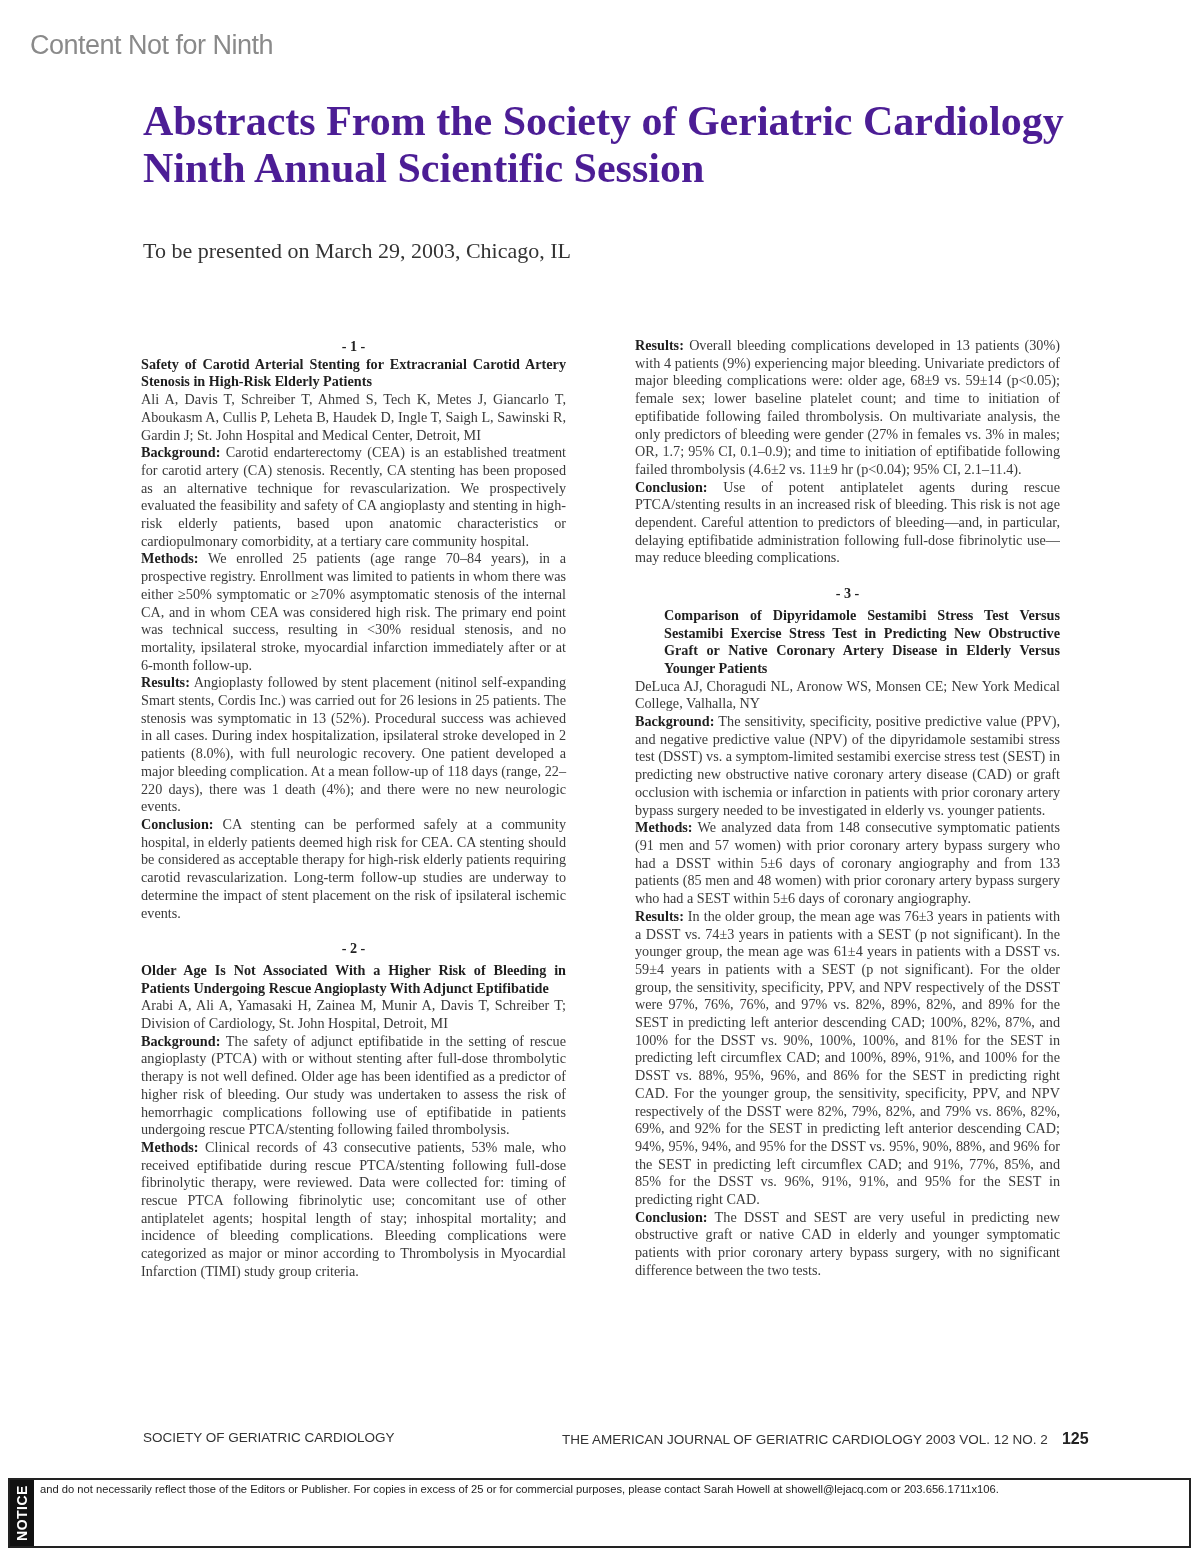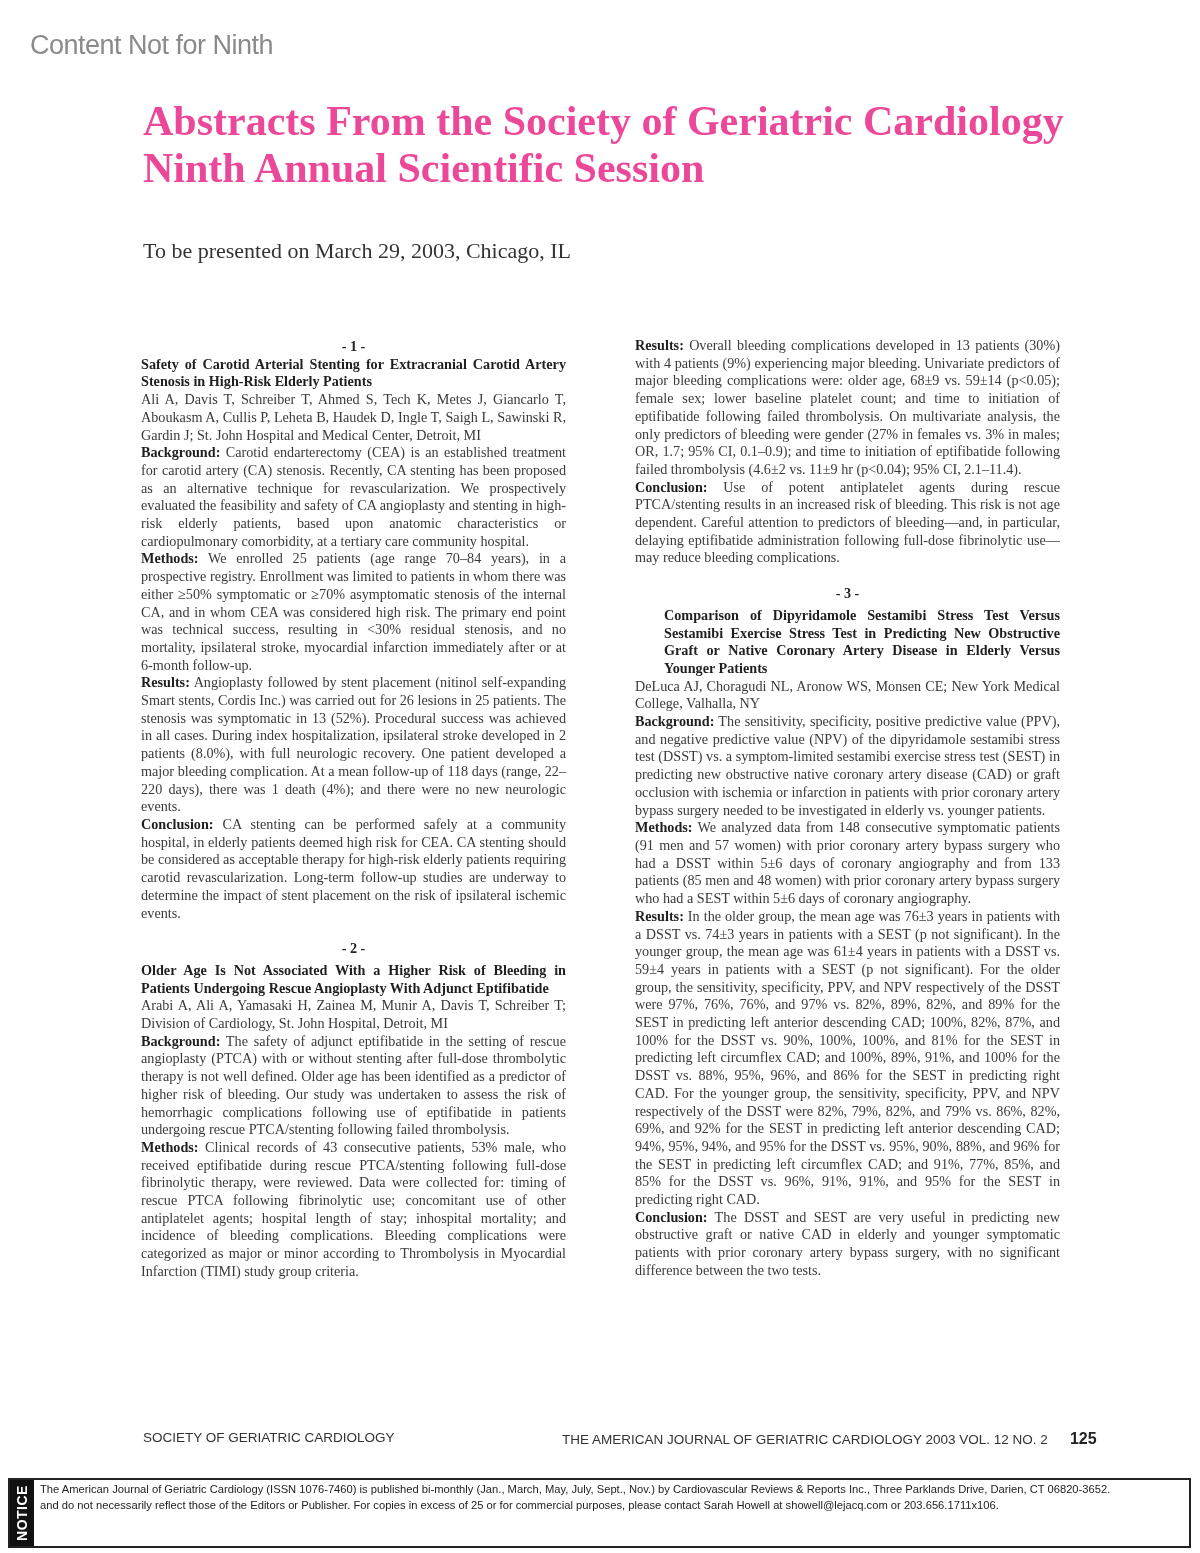--- a/index.html
+++ b/index.html
@@ -5,21 +5,21 @@
   html, body { margin: 0; padding: 0; background: #ffffff; }
   body { width: 1200px; height: 1553px; position: relative; overflow: hidden; }
   .watermark {
     position: absolute; left: 30px; top: 30px;
     font-family: "Liberation Sans", sans-serif; font-size: 27px;
     color: #8a8a8a; letter-spacing: -0.5px;
   }
   .title {
     position: absolute; left: 143px; top: 98px; width: 960px;
     font-family: "Liberation Serif", serif; font-weight: bold;
-    font-size: 42px; line-height: 47px; color: #ec4899; margin: 0;
+    font-size: 42px; line-height: 47px; color: #4c1d95; margin: 0;
   }
   .subtitle {
     position: absolute; left: 143px; top: 238px;
     font-family: "Liberation Serif", serif; font-size: 22px; color: #333;
   }
   .col {
     position: absolute; top: 338px; width: 425px;
     font-family: "Liberation Serif", serif; font-size: 14.2px; line-height: 17.7px;
     color: #3a3a3a; text-align: justify;
   }
@@ -33,21 +33,21 @@
   .para { margin: 0; }
   .para .lbl { font-weight: bold; color: #1f1f1f; }
   .abstract { margin-bottom: 13px; }
   .gap-top { margin-top: 4px; }
   .footer {
     position: absolute; top: 1430px;
     font-family: "Liberation Sans", sans-serif; font-size: 13.5px; color: #333;
   }
   .footer.left { left: 143px; }
   .footer.right { left: 562px; }
-  .footer .pnum { font-weight: bold; font-size: 16px; margin-left: 22px; color: #222; }
+  .footer .pnum { font-weight: bold; font-size: 16px; margin-left: 14px; color: #222; }
   .notice {
     position: absolute; left: 8px; top: 1478px; width: 1183px; height: 70px;
     border: 2px solid #222; box-sizing: border-box; display: flex;
   }
   .notice-tab {
     width: 24px; background: #111; color: #fff; position: relative;
     display: flex; align-items: center; justify-content: center;
   }
   .notice-tab span {
     transform: rotate(-90deg); font-family: "Liberation Sans", sans-serif;
@@ -106,16 +106,15 @@
 <div class="footer left">SOCIETY OF GERIATRIC CARDIOLOGY</div>
 <div class="footer right">
   <span>THE AMERICAN JOURNAL OF GERIATRIC CARDIOLOGY 2003  VOL. 12  NO. 2</span><span class="pnum">125</span>
 </div>
 
 <div class="notice">
   <div class="notice-tab">
       <span>NOTICE</span>
     </div>
   <div class="notice-text">
-    <div>The American Journal of Geriatric Cardiology (ISSN 1076-7460) is published bi-monthly (Jan., March, May, July, Sept., Nov.) by Cardiovascular Reviews &amp; Reports Inc., Three Parklands Drive, Darien, CT 06820-3652.</div>
     <div>and do not necessarily reflect those of the Editors or Publisher.  For copies in excess of 25 or for commercial purposes, please contact Sarah Howell at showell@lejacq.com or 203.656.1711x106.</div>
   </div>
 </div>
 
 </body></html>

